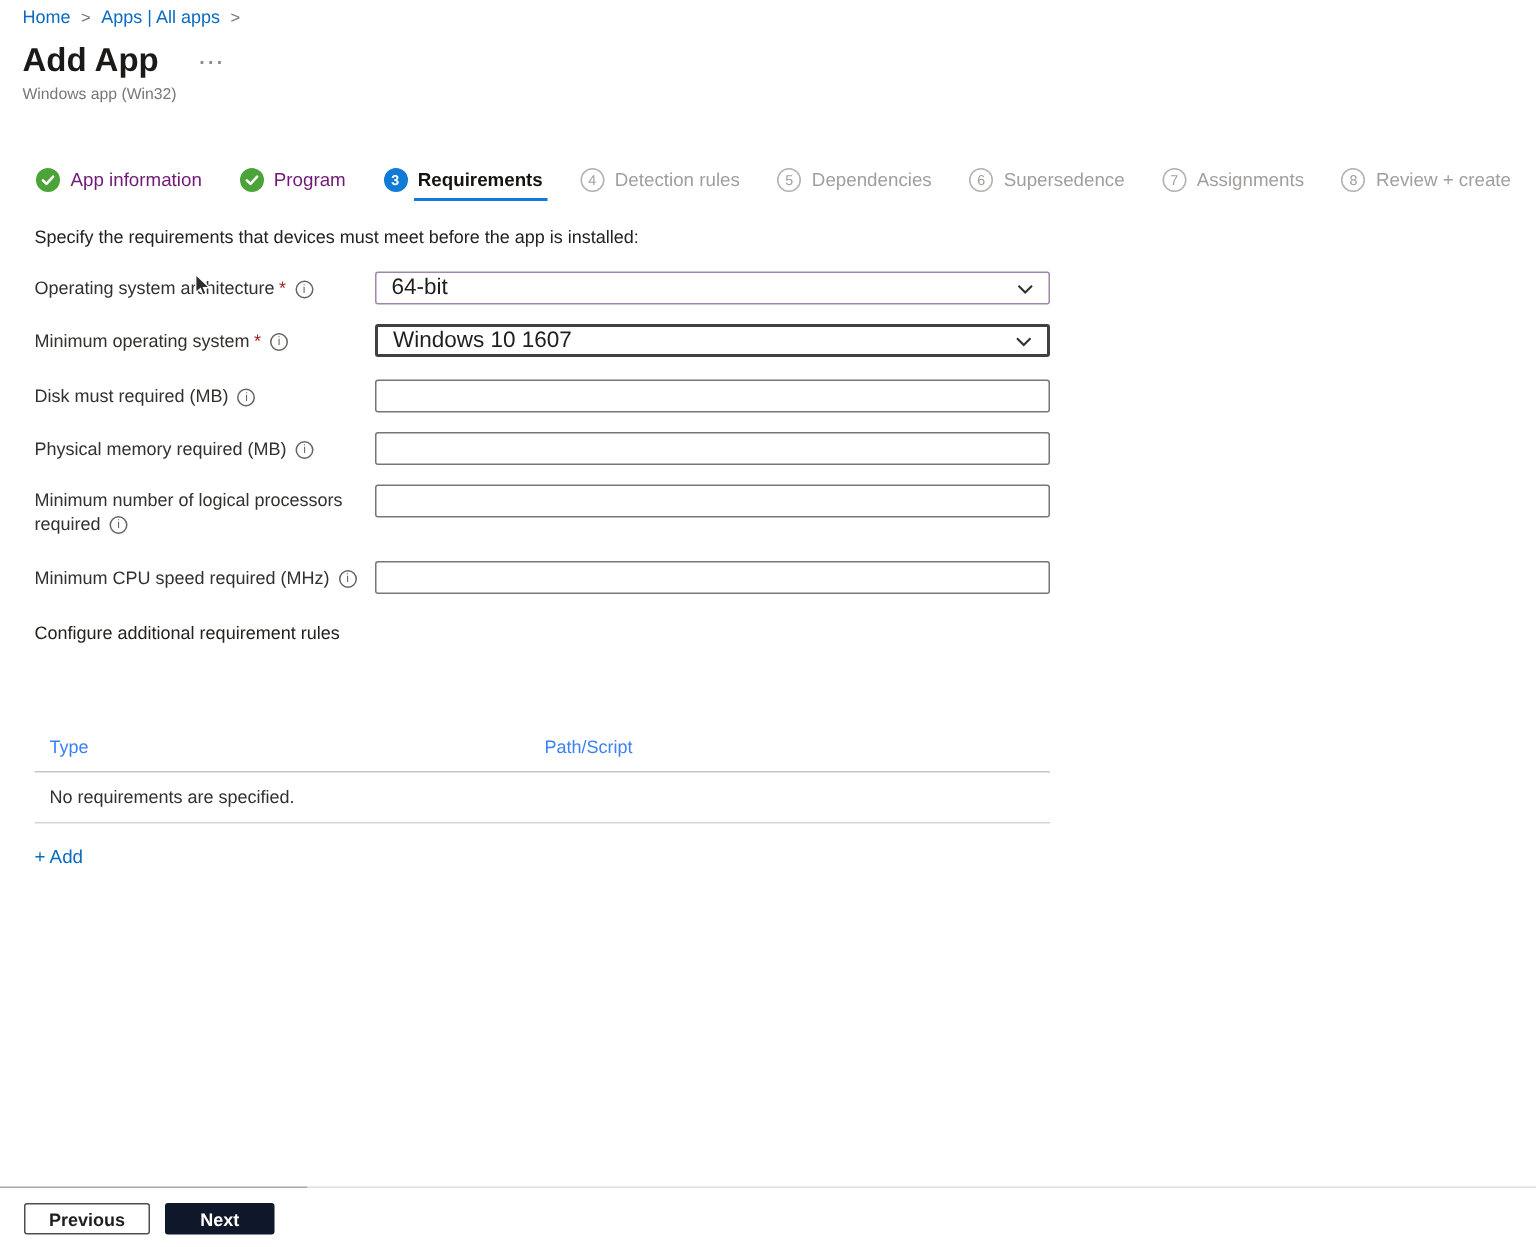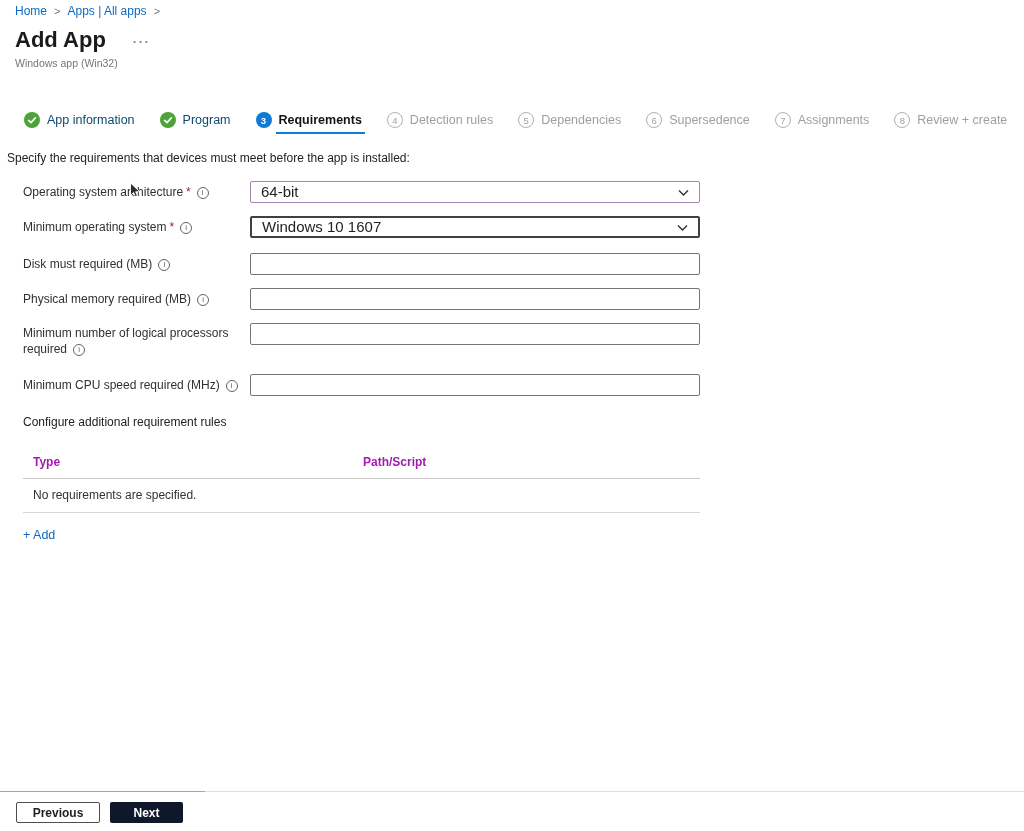--- a/index.html
+++ b/index.html
@@ -15,50 +15,50 @@
   .crumb-sep { margin:0 7px; color:#6a7886; font-size:11px; }
   
   .title-row { position:absolute; top:27px; left:15px; display:flex; align-items:center; }
   .title-row h1 { font-size:22px; font-weight:700; color:#1b1a19; line-height:26px; }
   .title-ellipsis { margin-left:27px; margin-top:2px; color:#8a8886; font-size:13px; font-weight:700; letter-spacing:1.5px; cursor:pointer; }
   .subtitle { position:absolute; top:57px; left:15px; font-size:10.5px; color:#797775; }
   
   .steps { position:absolute; top:112px; left:24px; display:flex; align-items:center; gap:25px; font-size:12.5px; white-space:nowrap; }
   .step { display:flex; align-items:center; gap:7px; cursor:pointer; }
   .step-circle { width:16px; height:16px; border-radius:50%; display:flex; align-items:center; justify-content:center; font-size:9.5px; flex:0 0 16px; }
-  .step.completed .step-label { color:#0c4a6e; }
+  .step.completed .step-label { color:#701a75; }
   .step.active .step-circle { background:#0f7bd7; color:#fff; font-weight:700; }
   .step.active .step-label { color:#16140f; font-weight:700; position:relative; }
   .step.active .step-label::after { content:""; position:absolute; left:-3px; right:-3px; bottom:-7px; height:2.5px; background:#0f7bd7; }
   .step.upcoming .step-circle { border:1px solid #b3b0ad; color:#a19f9d; background:#fff; }
   .step.upcoming .step-label { color:#a19f9d; }
   .check-svg { width:16px; height:16px; display:block; }
   
-  .intro { position:absolute; top:151px; left:7px; font-size:12px; color:#24221f; }
+  .intro { position:absolute; top:151px; left:23px; font-size:12px; color:#24221f; }
   .form-row { position:absolute; left:23px; width:677px; display:flex; }
   .form-label { width:227px; padding-right:12px; font-size:12px; color:#33312e; line-height:22px; }
   .form-row.multiline .form-label { line-height:16px; padding-top:2px; }
   .req { color:#a4262c; margin-left:3px; }
   .info-icon { display:inline-block; width:12px; height:12px; border:1px solid #666461; border-radius:50%;
                font-size:8px; line-height:10px; text-align:center; color:#666461; margin-left:6px;
                vertical-align:1px; cursor:default; }
   .control { position:relative; width:450px; height:22px; flex:0 0 450px; }
   .select-box { position:relative; width:100%; height:100%; border:1px solid #7a7574; border-radius:2px;
                 background:#fff; font-size:15px; color:#201f1e; line-height:20px; padding:0 28px 0 10px;
                 cursor:pointer; overflow:hidden; }
   .select-box.tinted { border-color:#a184b0; }
   .select-box.focused { border:2px solid #404040; line-height:18px; }
   .chevron { position:absolute; right:10px; top:7px; width:11px; height:8px; pointer-events:none; }
   .select-box.focused .chevron { top:6px; }
   .text-input { width:100%; height:100%; border:1px solid #7a7574; border-radius:2px; background:#fff;
                 font-size:12.5px; color:#201f1e; padding:0 10px; outline:none; font-family:inherit; }
   .section-heading { position:absolute; top:415px; left:23px; font-size:12px; color:#24221f;text-align:right; }
   
   .req-table { position:absolute; top:453px; left:23px; width:677px; font-size:12px; }
-  .thead { display:flex; padding:2px 0 9px 10px; font-weight:700; color:#a21caf; }
+  .thead { display:flex; padding:2px 0 9px 10px; font-weight:400; color:#3b82f6;margin-top:36px; }
   .th-type { width:330px; }
   .tdivider { height:1px; background:#c9c7c5; }
   .empty-row { padding:9px 0 10px 10px; color:#33312e; }
   .tdivider2 { height:1px; background:#d8d6d4; }
   .add-link { display:inline-block; margin-top:15px; font-size:12.5px; color:#0b6bc2; cursor:pointer; text-decoration:none; }
   
   .footer-line-a { position:absolute; top:791px; left:0; width:205px; height:1px; background:#a8a6a4; }
   .footer-line-b { position:absolute; top:791px; left:205px; width:819px; height:1px; background:#e0dedc; }
   .btn-previous { position:absolute; top:802px; left:16px; width:84px; height:21px; background:#fff;
                   border:1px solid #4f4e4c; border-radius:2px; color:#201f1e; font-size:12px; font-weight:600;

